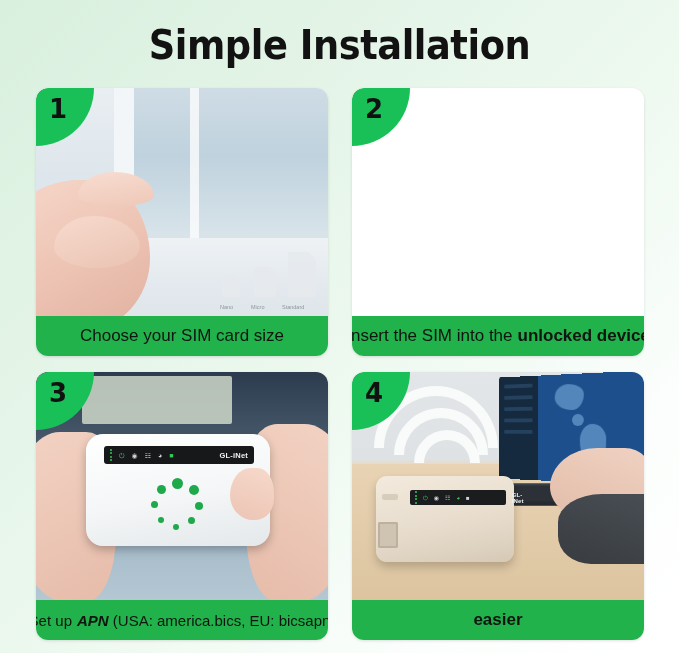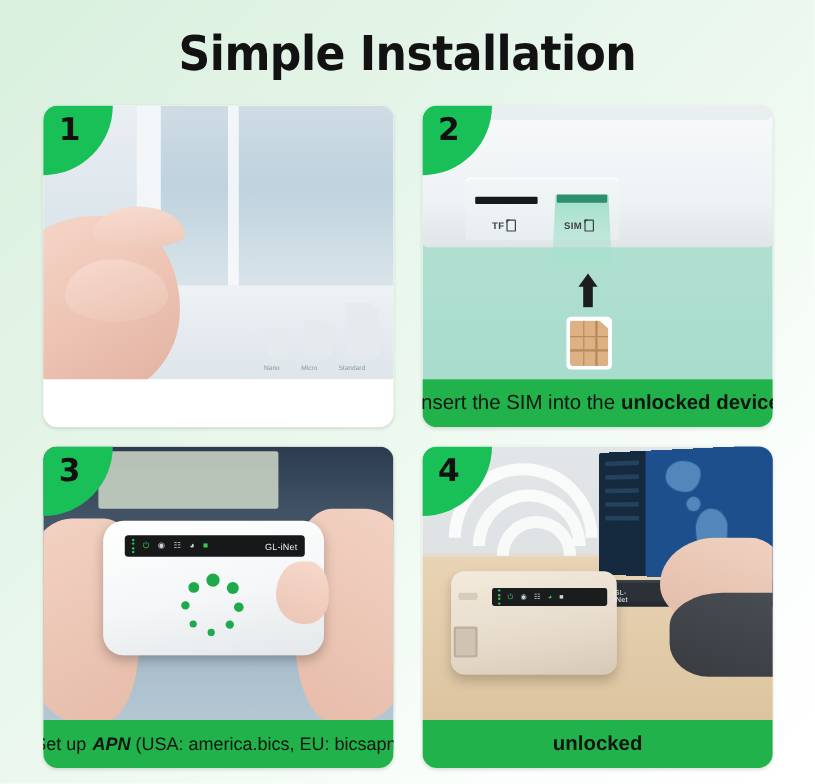--- a/index.html
+++ b/index.html
@@ -140,21 +140,21 @@
      border-radius:30% 44% 50% 30%/26% 40% 50% 40%;z-index:6;}
   .router{position:absolute;left:50px;top:62px;width:184px;height:112px;border-radius:17px;
      background:linear-gradient(170deg,#ffffff 0%,#f4f6f7 55%,#e4e8ea 100%);
      box-shadow:0 4px 10px rgba(0,0,0,.25);z-index:8;}
   .leds{position:absolute;left:18px;top:12px;width:150px;height:18px;background:#16181a;border-radius:3px;
      display:flex;align-items:center;gap:7px;padding:0 6px;box-sizing:border-box;}
   .ledbar{display:flex;flex-direction:column;gap:1.6px;}
   .ledbar i{display:block;width:2px;height:2px;background:#34c759;border-radius:50%;}
   .ledicon{font-size:7px;color:#cfd3d6;line-height:1;}
   .ledicon.on{color:#34c759;}
-  .brand{margin-left:auto;font-size:7.5px;font-weight:normal;color:#f0f2f3;letter-spacing:.2px;padding-left:36px;}
+  .brand{margin-left:auto;font-size:7.5px;font-weight:bold;color:#f0f2f3;letter-spacing:.2px;padding-left:36px;}
   .spin{position:absolute;left:62px;top:44px;width:58px;height:58px;z-index:9;}
   .spin i{position:absolute;background:#1ea94b;border-radius:50%;display:block;}
   .fingerTip{position:absolute;right:-4px;top:34px;width:44px;height:52px;
      background:linear-gradient(200deg,#f6d9cb 0%,#ecc4b4 100%);
      border-radius:50% 40% 44% 56%/56% 50% 44% 50%;z-index:10;}
 
   
   .p4bg{position:absolute;inset:0;background:linear-gradient(180deg,#e3e6e8 0%,#dfe2e4 38%,#e8d6bb 42%,#e2cead 100%);}
   .p4desk{position:absolute;left:0;top:92px;width:292px;height:136px;
      background:linear-gradient(180deg,#e8d3b4 0%,#dcc49f 100%);}
@@ -217,47 +217,26 @@
           <div class="sz micro"></div>
           <div class="sz std"></div>
           <div class="szlab l1">Nano</div>
           <div class="szlab l2">Micro</div>
           <div class="szlab l3">Standard</div>
         </div>
       </div>
       <div class="badge">
           <span>1</span>
         </div>
+      <div class="cap">
+        <span>Choose your SIM card size</span>
+      </div>
     </div>
 
     <div class="panel p2">
-      <div class="photo">
-        <div class="p2bg"></div>
-        <div class="dev"></div>
-        <div class="devtop"></div>
-        <div class="slotbox"></div>
-        <div class="simglow"></div>
-        <div class="tfslot"></div>
-        <div class="simslot"></div>
-        <div class="slotlab tf">
-            <span>TF</span>
-            <span class="cardicon"></span>
-          </div>
-        <div class="slotlab sim">
-            <span>SIM</span>
-            <span class="cardicon"></span>
-          </div>
-        <div class="arrow"></div>
-        <div class="chip">
-          <div class="chipin">
-            <div class="chipv"></div>
-            <div class="chipv2"></div>
-          </div>
-        </div>
-      </div>
       <div class="badge">
           <span>2</span>
         </div>
       <div class="cap">
         <span class="pre">Insert the SIM into the</span>
           <b>unlocked device</b>
       </div>
     </div>
 
     <div class="panel p3">
@@ -348,18 +327,18 @@
             <span class="brand">GL-iNet</span>
           </div>
         </div>
         <div class="hand4"></div>
         <div class="sleeve"></div>
       </div>
       <div class="badge">
           <span>4</span>
         </div>
       <div class="cap">
-          <b>unlocked</b>
+          <b>easier</b>
       </div>
     </div>
 
   </div>
 </div>
 
 </body></html>

